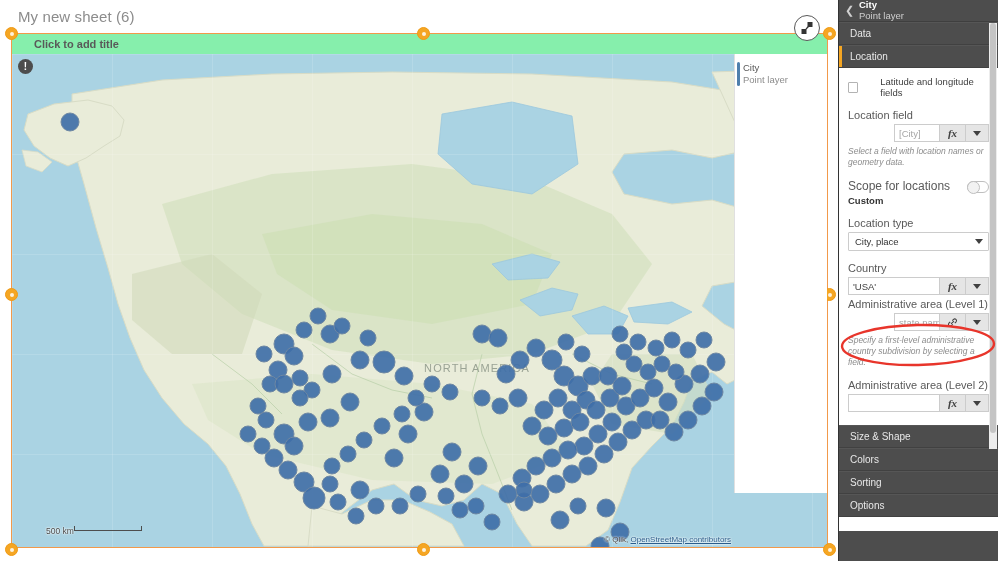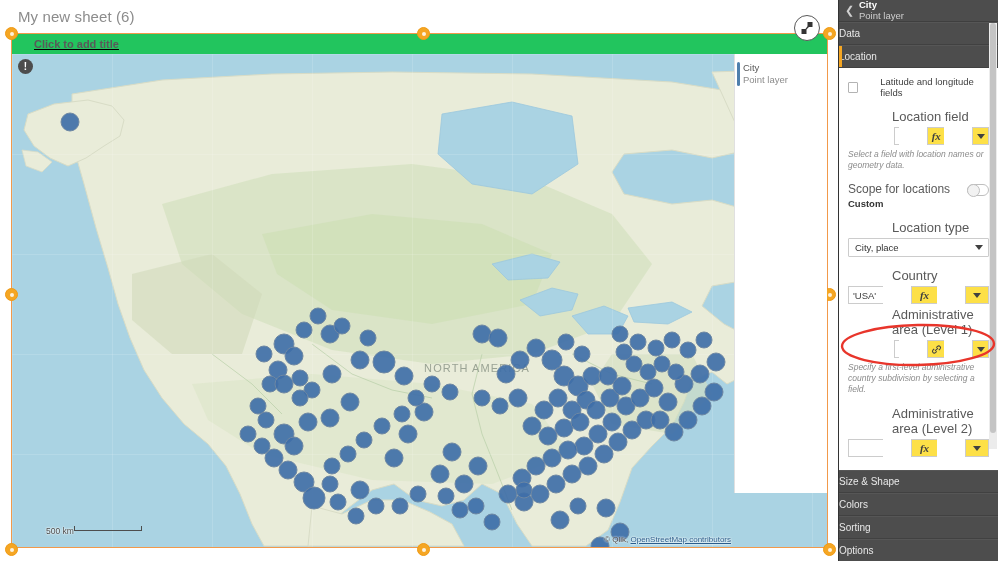--- a/index.html
+++ b/index.html
@@ -49,22 +49,22 @@
   .handle.br { left: 811px; top: 509px; }
   .handle::after{
     content:""; position:absolute; left:4px; top:4px;
     width:4px;height:4px;border-radius:50%;background:#ffffff; opacity:.85;
   }
 
   #obj-titlebar {
     position: absolute;
     left: 12px; top: 34px;
     width: 815px; height: 20px;
-    background: #22c55e;
-    display: flex; align-items: center; text-decoration: underline;
+    background: #86efac;
+    display: flex; align-items: center;
   }
   #obj-title {
     font-size: 11px; font-weight: bold; color: #595959;
     padding-left: 22px;
   }
 
   #expand-btn {
     position: absolute;
     right: 18px; top: 15px;
     width: 26px; height: 26px;
@@ -149,20 +149,21 @@
     border-bottom: 1px solid #3f3f3f;
   }
   #panel-back { color:#cfcfcf; font-size: 11px; width:12px; cursor:pointer; line-height:1;}
   .ph-texts { line-height: 10px; padding-left:2px; }
   .ph-title { font-size: 9.5px; font-weight: bold; color: #ffffff; }
   .ph-sub   { font-size: 9.5px; color: #cfcfcf; padding-top:1px;}
 
   .acc-row {
     height: 23px;
     display: flex; align-items: center;
+    padding-left: 11px;
     background: #4d4d4d;
     border-bottom: 1px solid #414141;
     border-top: 1px solid #565656;
     font-size: 10px; color: #e8e8e8;
     cursor: pointer;
     position: relative;
   }
   .acc-row.active { background:#4d4d4d; }
   .acc-row.active::before{
     content:""; position:absolute; left:0; top:0; bottom:0; width:3px;
@@ -172,34 +173,33 @@
   #loc-body {
     background: #ffffff;
     color: #404040;
     padding: 8px 9px 10px 9px;
     position: relative;
   }
   .chk-row { display:flex; align-items:center; gap:22px; margin-bottom:11px;}
   .chk-box { width:11px;height:11px;border:1px solid #b3b3b3;background:#fff;border-radius:1px;}
   .chk-label{ font-size:9.5px; color:#404040;}
 
-  .fld-label { font-size:13px; color:#595959; margin-bottom:3px;margin-left:44px; }
+  .fld-label { font-size:11px; color:#595959; margin-bottom:3px; }
   .fld-row { display:flex; height:18px; margin-bottom:3px; }
   .fld-input {
     flex:1; border:1px solid #cccccc; border-right:none;
     background:#fff; font-size:9.5px; color:#404040;
     display:flex;align-items:center; padding-left:4px;
     min-width:0; overflow:hidden; white-space:nowrap;
   }
   .fld-input.placeholder { color:#a6a6a6;margin-left:46px; }
   .fld-btn {
     width:26px; border:1px solid #cccccc; border-right:none;
-    background:#fde047; display:flex;align-items:center;justify-content:center;
+    background:#e5e5e5; display:flex;align-items:center;justify-content:center;
     cursor:pointer;
-    margin-left:28px;
   }
   .fld-btn.last { border-right:1px solid #cccccc; width:24px;}
   .fx { font-family:"Liberation Serif", serif; font-style:italic; font-weight:bold; font-size:11px; color:#404040;}
   .caret { width:0;height:0;border-left:4px solid transparent;border-right:4px solid transparent;border-top:5px solid #404040;}
   .hint { font-size:8.5px; font-style:italic; color:#8c8c8c; line-height:11px; margin:4px 0 11px 0;}
 
   .scope-row{ display:flex; align-items:flex-start; justify-content:space-between; margin-bottom:11px;}
   .scope-label{ font-size:12px;color:#595959;}
   .scope-val{ font-size:9.5px;font-weight:bold;color:#333; margin-top:2px;}
   .toggle {

